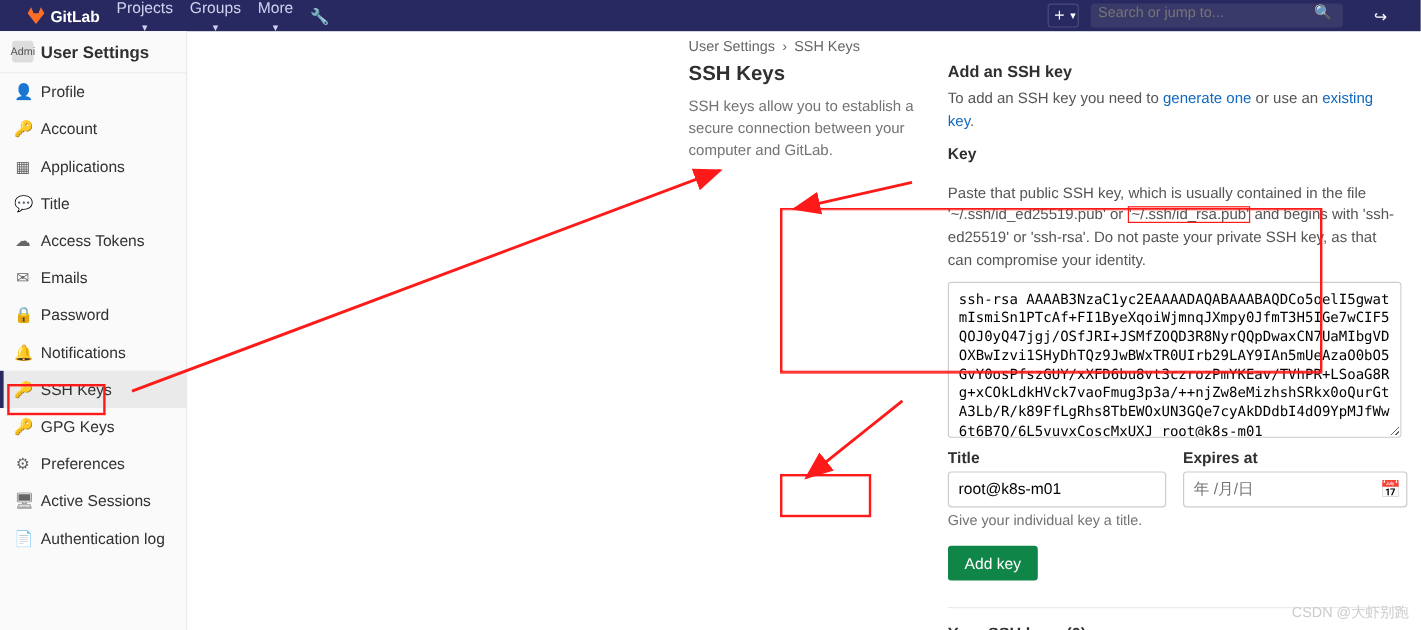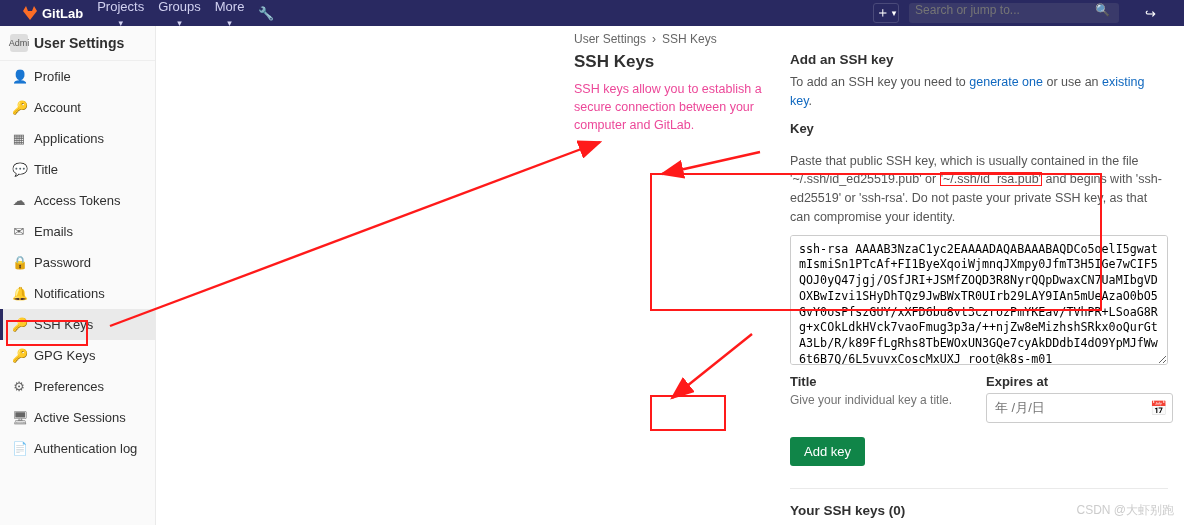--- a/index.html
+++ b/index.html
@@ -19,21 +19,21 @@
   .sidebar .avatar-blk .nm { font-size:14px; font-weight:600; color:#303030;}
   .side-item { display:flex; align-items:center; gap:8px; padding:8px 12px; color:#303030; cursor:pointer; font-size:13px;}
   .side-item.active { background:#eaeaea; border-left:3px solid #292961; padding-left:9px; box-shadow: inset 0 0 0 2px rgba(255,0,0,0); }
   .side-item .ic { width:14px; text-align:center; color:#666; font-size:13px;}
   .main { flex:1; overflow:auto; }
   .breadcrumb { padding: 6px 0 6px 0; font-size:12px; color:#666; margin-left:418px; display:flex; align-items:center; gap:6px;}
   .breadcrumb a { color:#666; text-decoration:none;}
   .content-row { display:flex; padding: 0 16px 0 0; margin-left: 418px; }
   .col-left { width: 216px; padding-right:12px;}
   .col-left h3 { font-size:17px; font-weight:600; margin-bottom:8px;}
-  .col-left p { font-size:12.5px; color:#ec4899; line-height:1.45;}
+  .col-left p { font-size:12.5px; color:#737373; line-height:1.45;}
   .col-right { flex:1; min-width:0;}
   .col-right h5 { font-size:13.5px; font-weight:600; margin-bottom:6px;}
   .col-right p { font-size:12.5px; color:#555; line-height:1.5; margin-bottom:6px;}
   .col-right a { color:#1068bf; text-decoration:none;}
   .label-strong { font-weight:700; font-size:13px; margin:10px 0 16px 0; display:block; }
   .key-textarea { width:100%; height:130px; border:1px solid #ccc; border-radius:3px; padding:6px 8px; font-size:11.7px; font-family: Menlo, Consolas, monospace; word-break:break-all; resize:vertical; line-height:1.35; }
   .fields-row { display:flex; gap:14px; margin-top:6px;}
   .fields-row .fld { flex:1; }
   .fields-row label { font-weight:600; font-size:13px; display:block; margin-bottom:4px;}
   .fields-row input { width:100%; height:30px; border:1px solid #ccc; border-radius:3px; padding:0 8px; font-size:13px;}
@@ -161,20 +161,21 @@
           <span>To add an SSH key you need to </span><a href="#">generate one</a><span> or use an </span><a href="#">existing key</a><span>.</span>
         </p>
         <span class="label-strong">Key</span>
         <p style="margin-bottom:8px;">
           <span>Paste that public SSH key, which is usually contained in the file '~/.ssh/id_ed25519.pub' or </span><span class="hl-span">'~/.ssh/id_rsa.pub'</span><span> and begins with 'ssh-ed25519' or 'ssh-rsa'. Do not paste your private SSH key, as that can compromise your identity.</span>
         </p>
         <textarea class="key-textarea" id="key-ta" style="">ssh-rsa AAAAB3NzaC1yc2EAAAADAQABAAABAQDCo5oelI5gwatmIsmiSn1PTcAf+FI1ByeXqoiWjmnqJXmpy0JfmT3H5IGe7wCIF5QOJ0yQ47jgj/OSfJRI+JSMfZOQD3R8NyrQQpDwaxCN7UaMIbgVDOXBwIzvi1SHyDhTQz9JwBWxTR0UIrb29LAY9IAn5mUeAzaO0bO5GvY0osPfszGUY/xXFD6bu8vt3czrozPmYKEav/TVhPR+LSoaG8Rg+xCOkLdkHVck7vaoFmug3p3a/++njZw8eMizhshSRkx0oQurGtA3Lb/R/k89FfLgRhs8TbEWOxUN3GQe7cyAkDDdbI4dO9YpMJfWw6t6B7Q/6L5vuvxCoscMxUXJ root@k8s-m01</textarea>
         <div class="fields-row">
           <div class="fld">
             <label>Title</label>
+            <input type="text" value="root@k8s-m01" style="">
             <div class="hint">Give your individual key a title.</div>
           </div>
           <div class="fld">
             <label>Expires at</label>
             <div class="date-input">
               <input type="text" style="padding-right: 16px;" placeholder="年 /月/日">
               <span style="margin-left:-22px; color:#666;">📅</span>
             </div>
           </div>
         </div>

